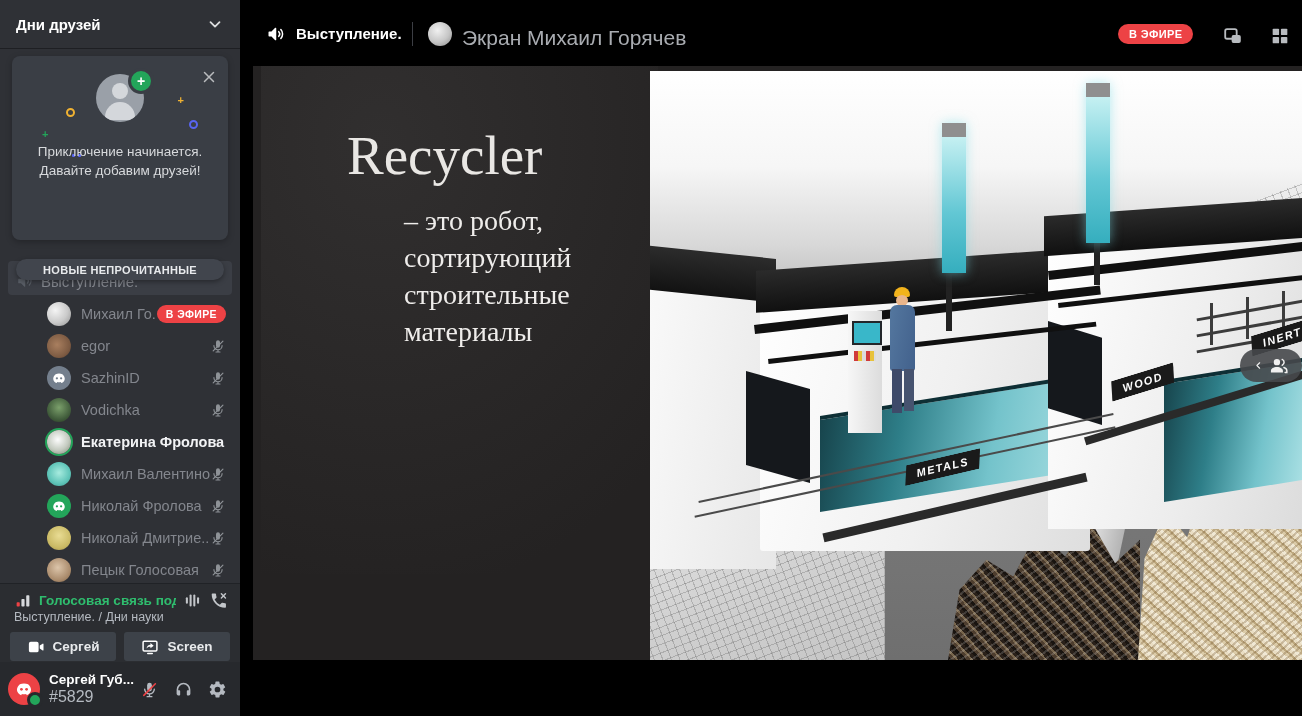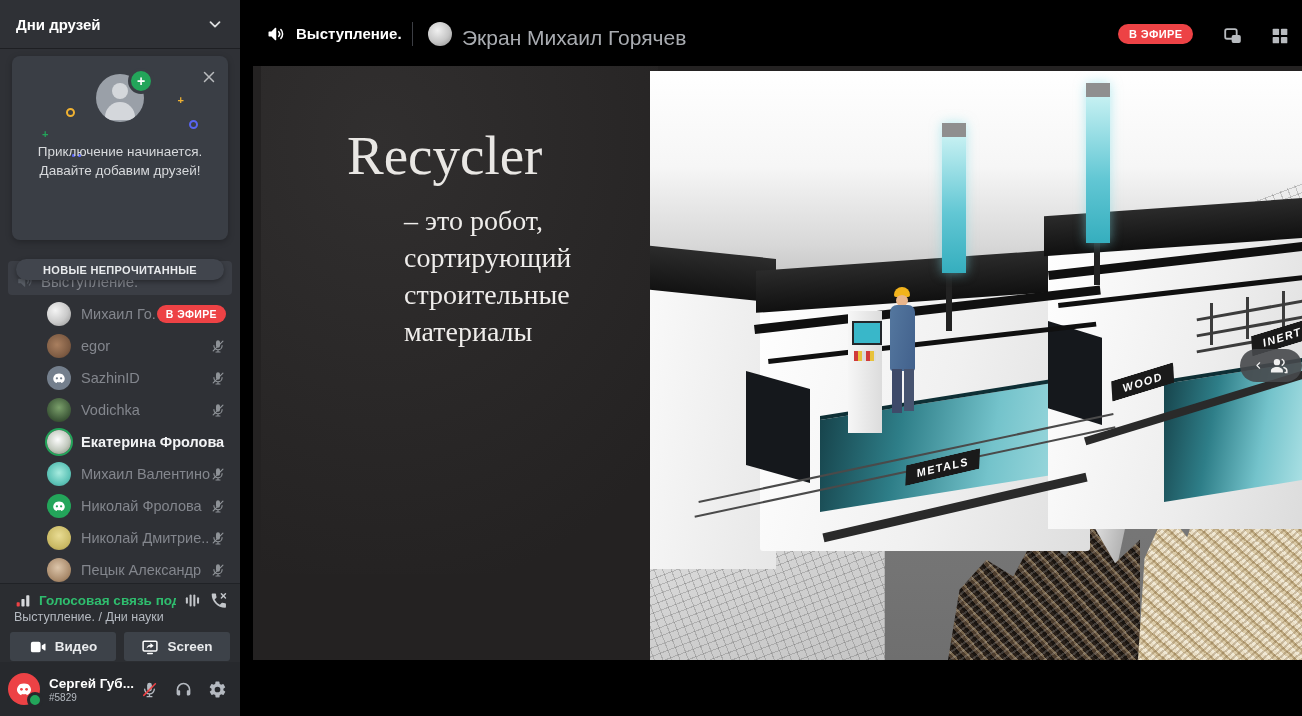--- a/index.html
+++ b/index.html
@@ -63,21 +63,21 @@
   .vp-buttons{margin:8px 10px 0;display:flex;gap:8px;}
   .vbtn{flex:1;height:29px;background:#3d4249;border-radius:3px;color:#e8eaec;font-size:13.5px;font-weight:600;display:flex;align-items:center;justify-content:center;gap:8px;cursor:pointer;}
   .vbtn svg{width:18px;height:18px;color:#fff;}
 
   .user-panel{position:absolute;left:0;top:662px;width:240px;height:54px;background:#27292d;display:flex;align-items:center;padding:0 8px;box-sizing:border-box;}
   .u-av{width:32px;height:32px;border-radius:50%;background:#ed4245;position:relative;flex:none;display:flex;align-items:center;justify-content:center;color:#fff;}
   .u-av svg{width:22px;height:22px;}
   .u-status{position:absolute;right:-3px;bottom:-3px;width:10px;height:10px;border-radius:50%;background:#23a55a;border:3px solid #27292d;}
   .u-text{margin-left:9px;flex:1;min-width:0;}
   .u-name{color:#fff;font-size:13.5px;font-weight:bold;white-space:nowrap;overflow:hidden;width:86px;}
-  .u-tag{color:#b5bac1;font-size:10px;margin-top:1px;}
+  .u-tag{color:#b5bac1;font-size:16px;margin-top:1px;}
   .u-icons{display:flex;gap:4px;}
   .u-icons .uic{width:30px;height:30px;display:flex;align-items:center;justify-content:center;color:#b5bac1;cursor:pointer;}
   .u-icons svg{width:19px;height:19px;}
 
   
   .main{position:absolute;left:240px;top:0;width:1062px;height:716px;background:#000;}
   .tb-speaker{left:26px;top:24px;width:20px;height:20px;color:#fff;}
   .tb-title{left:56px;top:25px;color:#fff;font-size:15px;font-weight:bold;}
   .tb-div{left:172px;top:22px;width:1px;height:24px;background:#3c3e44;}
   .tb-av{left:188px;top:22px;width:24px;height:24px;border-radius:50%;background:radial-gradient(circle at 40% 35%,#f0f0f0,#c6c6c6 55%,#888);}
@@ -341,21 +341,21 @@
       </div>
       <div class="member-row">
         <span class="av a7"></span>
         <span class="m-name">Николай Дмитрие...</span>
         <svg class="m-mute">
             <use href="#i-mic-off"></use>
           </svg>
       </div>
       <div class="member-row">
         <span class="av a8"></span>
-        <span class="m-name">Пецык Александр</span>
+        <span class="m-name">Пецык Голосовая</span>
         <svg class="m-mute">
             <use href="#i-mic-off"></use>
           </svg>
       </div>
     </div>
 
     <div class="bottom-zone">
       <div class="vp-row1">
         <svg class="sig">
             <use href="#i-signal"></use>
@@ -367,21 +367,21 @@
         <svg class="vp-ic">
             <use href="#i-phone-x"></use>
           </svg>
       </div>
       <div class="vp-sub">Выступление. / Дни науки</div>
       <div class="vp-buttons">
         <div class="vbtn">
           <svg>
               <use href="#i-camera"></use>
             </svg>
-          <span>Видео</span>
+          <span>Сергей</span>
         </div>
         <div class="vbtn">
           <svg>
               <use href="#i-screen"></use>
             </svg>
           <span>Screen</span>
         </div>
       </div>
     </div>
 

